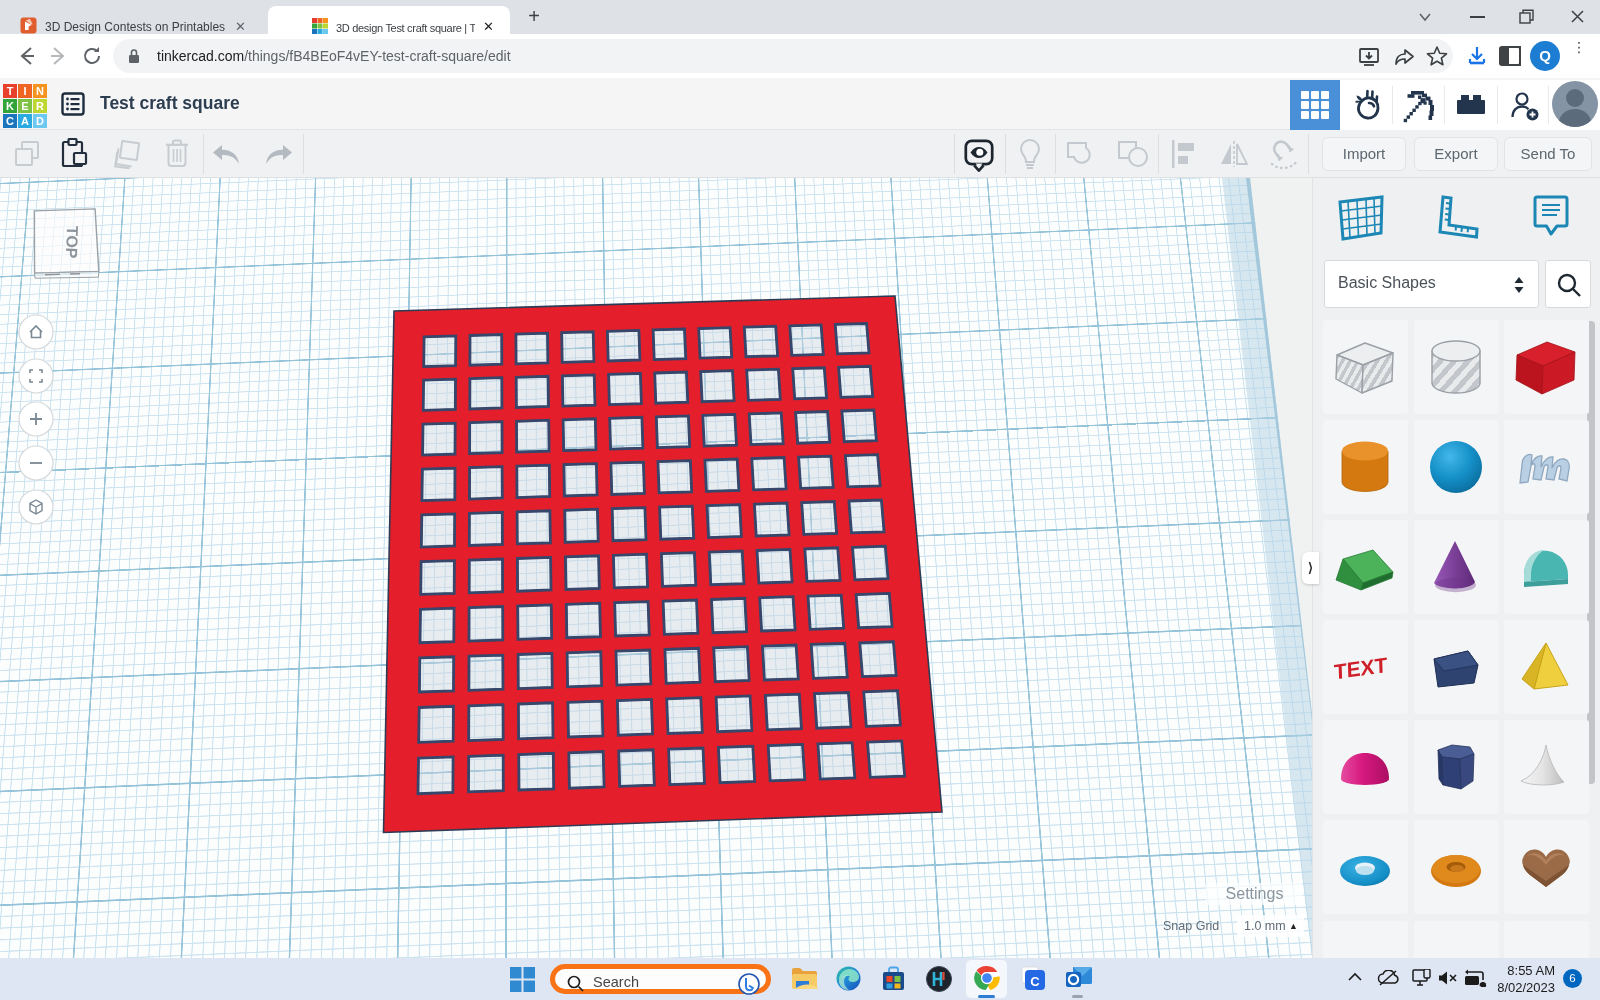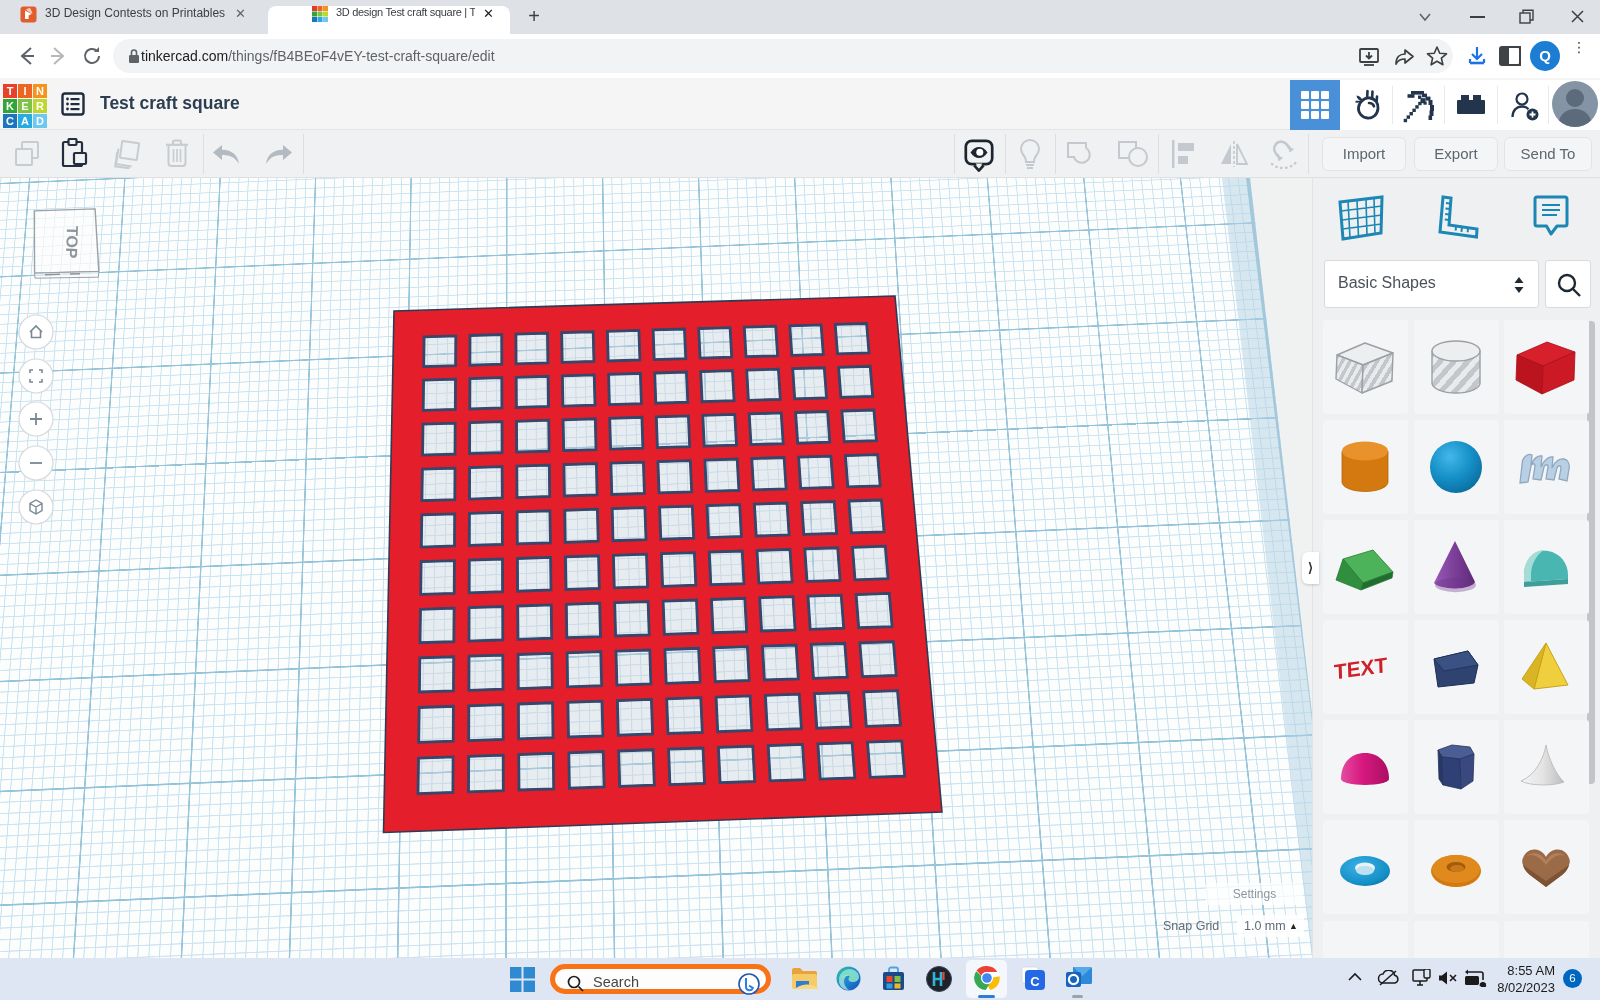--- a/index.html
+++ b/index.html
@@ -1,19 +1,19 @@
 <!DOCTYPE html>
 <html><head><meta charset="utf-8">
 <style>
 *{margin:0;padding:0;box-sizing:border-box;}
 html,body{width:1600px;height:1000px;overflow:hidden;font-family:"Liberation Sans",sans-serif;}
 .abs{position:absolute;}
 
 #tabstrip{position:absolute;left:0;top:0;width:1600px;height:34px;background:#dee1e6;}
-.tab{position:absolute;top:6px;height:28px;border-radius:8px 8px 0 0;display:flex;align-items:flex-start;}
+.tab{position:absolute;top:6px;height:28px;border-radius:8px 8px 0 0;display:flex;align-items:flex-end;}
 .tab.inactive{background:transparent;}
 .tab.active{background:#fff;}
 .tabtitle{font-size:12px;color:#3c4043;white-space:nowrap;overflow:hidden;}
 .tabx{color:#5f6368;font-size:13px;margin-left:8px;}
 #navbar{position:absolute;left:0;top:34px;width:1600px;height:44px;background:#fff;}
 #omnibox{position:absolute;left:113px;top:5px;width:1340px;height:34px;border-radius:17px;background:#f1f3f4;display:flex;align-items:center;}
 .navic{position:absolute;top:8px;width:28px;height:28px;color:#5f6368;}
 
 #tkheader{position:absolute;left:0;top:78px;width:1600px;height:52px;background:#f5f5f6;border-bottom:1px solid #e3e4e6;}
 #tktoolbar{position:absolute;left:0;top:130px;width:1600px;height:48px;background:#f0f1f2;border-bottom:1px solid #dddfe1;}
@@ -91,21 +91,21 @@
     </svg>
  <svg class="navic" style="left:78px;" viewBox="0 0 28 28">
       <path d="M21 14 a7 7 0 1 1 -2.05 -4.95" stroke="#5f6368" stroke-width="2" fill="none"></path>
       <path d="M21 5 L21 10 L16 10" fill="#5f6368" stroke="none"></path>
     </svg>
  <div id="omnibox">
    <svg style="margin-left:14px;" width="14" height="16" viewBox="0 0 14 16">
         <rect x="2" y="7" width="10" height="8" rx="1.2" fill="#5f6368"></rect>
         <path d="M4.5 7 V4.5 a2.5 2.5 0 0 1 5 0 V7" stroke="#5f6368" stroke-width="1.6" fill="none"></path>
       </svg>
-   <span style="font-size:14px;color:#202124;margin-left:0;">tinkercad.com<span style="color:#5f6368;">/things/fB4BEoF4vEY-test-craft-square/edit</span></span>
+   <span style="font-size:14px;color:#202124;margin-left:16px;">tinkercad.com<span style="color:#5f6368;">/things/fB4BEoF4vEY-test-craft-square/edit</span></span>
  </div>
 
  <svg class="navic" style="left:1355px;" viewBox="0 0 28 28">
       <rect x="5" y="7" width="18" height="13" rx="1" stroke="#3c4043" stroke-width="1.8" fill="none"></rect>
       <path d="M9 23 L19 23" stroke="#3c4043" stroke-width="1.8"></path>
       <path d="M14 10 L14 16 M11 13.5 L14 16.5 L17 13.5" stroke="#3c4043" stroke-width="1.8" fill="none"></path>
     </svg>
  <svg class="navic" style="left:1390px;" viewBox="0 0 28 28">
       <path d="M6 22 C6 15 10 12 15 12 L15 8 L23 14.5 L15 21 L15 17 C11 17 8 18 6 22 Z" stroke="#3c4043" stroke-width="1.7" fill="none" stroke-linejoin="round"></path>
     </svg>
@@ -354,21 +354,21 @@
     </svg>
 <svg class="abs" style="left:18px;top:267px;" width="36" height="36" viewBox="-18 -18 36 36">
       <circle cx="0" cy="0" r="17" fill="#fff" stroke="#d5d9dc" stroke-width="1.2"></circle>
       <path d="M-6 0 L6 0" stroke="#7a8894" stroke-width="1.8"></path>
     </svg>
 <svg class="abs" style="left:18px;top:311px;" width="36" height="36" viewBox="-18 -18 36 36">
       <circle cx="0" cy="0" r="17" fill="#fff" stroke="#d5d9dc" stroke-width="1.2"></circle>
       <path d="M0 -7 L6 -3.5 L6 3.5 L0 7 L-6 3.5 L-6 -3.5 Z M-6 -3.5 L0 0 L6 -3.5 M0 0 L0 7" stroke="#7a8894" stroke-width="1.4" fill="none"></path>
     </svg>
 
- <div class="abs" style="left:1206px;top:705px;width:97px;height:22px;background:rgba(255,255,255,0.7);border-radius:2px;font-size:12px;color:#8a959e;text-align:center;line-height:22px;">Settings</div>
+ <div class="abs" style="left:1206px;top:705px;width:97px;height:22px;background:rgba(255,255,255,0.7);border-radius:2px;font-size:16px;color:#8a959e;text-align:center;line-height:22px;">Settings</div>
  <div class="abs" style="left:1163px;top:741px;font-size:12.5px;color:#5f6b76;">Snap Grid</div>
  <div class="abs" style="left:1237px;top:737px;width:67px;height:22px;background:rgba(255,255,255,0.85);border-radius:2px;font-size:12.5px;color:#5f6b76;line-height:22px;">
    <span style="margin-left:7px;">1.0 mm</span><span style="position:absolute;right:6px;top:0;color:#222;font-size:9px;">▲</span>
  </div>
 </div>
 
 <div class="abs" style="left:1302px;top:552px;width:17px;height:32px;background:#fff;border-radius:6px 0 0 6px;box-shadow:0 1px 3px rgba(0,0,0,0.18);font-size:13px;color:#333;text-align:center;line-height:32px;font-weight:bold;z-index:5;">⟩</div>
 
 <div id="panel">
 

